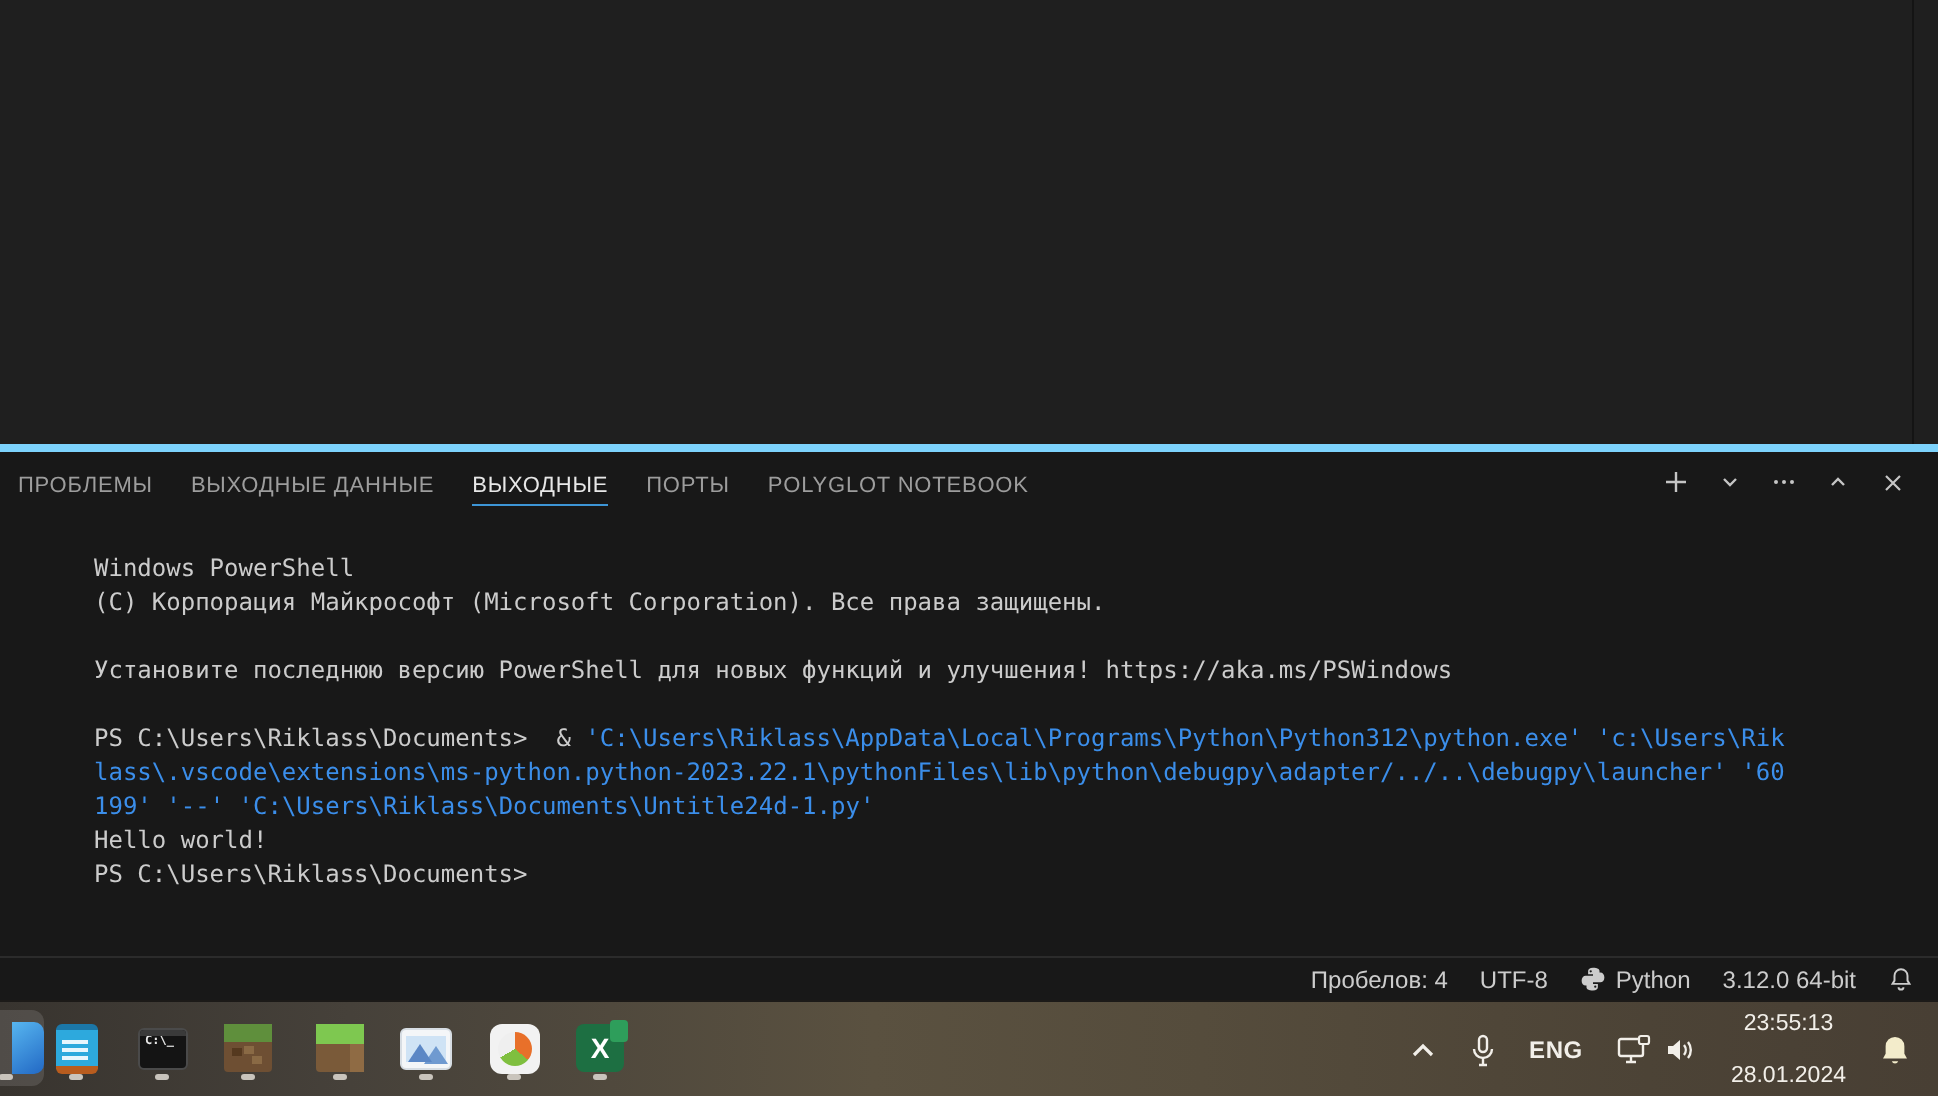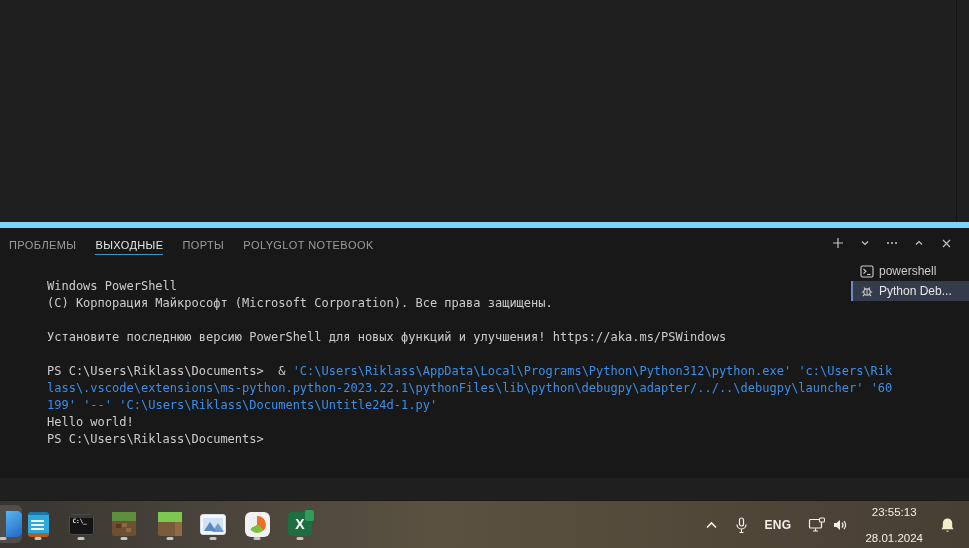--- a/index.html
+++ b/index.html
@@ -7,21 +7,21 @@
   .screen {
     position:relative; width:969px; height:548px; overflow:hidden;
     background:#1f1f1f; font-family:"Liberation Sans", sans-serif;
     -webkit-font-smoothing:antialiased;
   }
   
   .editor-area { position:absolute; left:0; top:0; width:969px; height:222px; background:#1f1f1f; }
   .editor-split-line { position:absolute; left:956px; top:0; width:1px; height:222px; background:#141414; }
 
   
-  .panel { position:absolute; left:0; top:222px; width:969px; height:256px; background:#181818; border-top:6px solid #7dd3fc; }
+  .panel { position:absolute; left:0; top:222px; width:969px; height:256px; background:#181818; border-top:4px solid #7dd3fc; }
   .panel-tabs { position:absolute; left:9px; top:0; height:33px; display:flex; align-items:center; gap:19px; }
   .panel-tab { font-size:11px; letter-spacing:.4px; color:#9d9d9d; cursor:pointer; position:relative; padding:9px 0 8px 0; }
   .panel-tab.active { color:#e7e7e7; }
   .panel-tab.active::after { content:""; position:absolute; left:0; right:0; bottom:4px; height:1px; background:#3d95d6; }
   .panel-actions { position:absolute; right:14px; top:6px; display:flex; align-items:center; gap:9px; color:#c5c5c5; }
   .panel-actions .act { width:18px; height:18px; display:flex; align-items:center; justify-content:center; cursor:pointer; font-size:13px; }
   .panel-actions svg { display:block; }
 
   
   .terminal-output {
@@ -93,20 +93,21 @@
 
 <div class="screen">
 
   <div class="editor-area">
     <div class="editor-split-line"></div>
   </div>
 
   <div class="panel">
     <div class="panel-tabs" id="panel-tabs">
         <div class="panel-tab">ПРОБЛЕМЫ</div>
+        <div class="panel-tab">ВЫХОДНЫЕ ДАННЫЕ</div>
         <div class="panel-tab active">ВЫХОДНЫЕ</div>
         <div class="panel-tab">ПОРТЫ</div>
         <div class="panel-tab">POLYGLOT NOTEBOOK</div>
       </div>
 
     <div class="panel-actions">
       <span class="act">
         <svg width="14" height="14" viewBox="0 0 14 14">
             <path d="M7 2v10M2 7h10" stroke="#c5c5c5" stroke-width="1.2" fill="none"></path>
           </svg>
@@ -130,44 +131,46 @@
       </span>
       <span class="act">
         <svg width="11" height="11" viewBox="0 0 11 11">
             <path d="M2 2l7 7M9 2l-7 7" stroke="#c5c5c5" stroke-width="1.1" fill="none"></path>
           </svg>
       </span>
     </div>
 
     <div class="terminal-output" id="terminal-output"><div><span>Windows PowerShell</span></div><div><span>(C) Корпорация Майкрософт (Microsoft Corporation). Все права защищены.</span></div><div>&nbsp;</div><div><span>Установите последнюю версию PowerShell для новых функций и улучшения! https://aka.ms/PSWindows</span></div><div>&nbsp;</div><div><span>PS C:\Users\Riklass\Documents&gt;  &amp; </span><span class="seg-blue">'C:\Users\Riklass\AppData\Local\Programs\Python\Python312\python.exe'</span><span> </span><span class="seg-blue">'c:\Users\Rik</span></div><div><span class="seg-blue">lass\.vscode\extensions\ms-python.python-2023.22.1\pythonFiles\lib\python\debugpy\adapter/../..\debugpy\launcher'</span><span> </span><span class="seg-blue">'60</span></div><div><span class="seg-blue">199'</span><span> </span><span class="seg-blue">'--'</span><span> </span><span class="seg-blue">'C:\Users\Riklass\Documents\Untitle24d-1.py'</span></div><div><span>Hello world!</span></div><div><span>PS C:\Users\Riklass\Documents&gt;</span></div></div>
 
-    <div class="term-list" id="term-list">
-        <div class="term-row">
-          <span class="sess-icon">
-            <svg width="14" height="13" viewBox="0 0 14 13">
-              <rect x="1" y="1" width="12" height="11" rx="1.5" fill="none" stroke="#cccccc" stroke-width="1.1"></rect>
-              <path d="M3.5 4l2.5 2.3L3.5 8.5" stroke="#cccccc" stroke-width="1.1" fill="none"></path>
-              <path d="M7 9.5h3.5" stroke="#cccccc" stroke-width="1.1"></path>
-            </svg>
-          </span>
-          <span>powershell</span>
-        </div>
-        <div class="term-row selected">
-          <span class="sess-icon">
-            <svg width="14" height="14" viewBox="0 0 14 14">
-              <circle cx="7" cy="8" r="3.2" fill="none" stroke="#cccccc" stroke-width="1.1"></circle>
-              <path d="M5.5 5.5L4 3.5M8.5 5.5L10 3.5M3.8 8H1.8M10.2 8h2M4.5 10.5L3 12M9.5 10.5L11 12" stroke="#cccccc" stroke-width="1.1" fill="none"></path>
-              <path d="M7 5v6" stroke="#cccccc" stroke-width="1"></path>
-            </svg>
-          </span>
-          <span>Python Deb...</span>
-        </div>
-      </div>
-  </div>
-
+  </div>
+
+  <div class="statusbar">
+    <span class="sb-item">
+        <span>Пробелов: 4</span>
+      </span>
+    <span class="sb-item">
+        <span>UTF-8</span>
+      </span>
+    <span class="sb-item">
+      <svg width="13" height="13" viewBox="0 0 16 16" fill="#cccccc">
+        <path d="M8 1C6 1 5 1.8 5 3v2h3v1H3.5C2 6 1 7.3 1 9s1 3 2.5 3H5v-2c0-1.4 1.2-2 2.6-2H10c1.2 0 2-.8 2-2V3c0-1.2-1.3-2-4-2zM6.6 2.6a.7.7 0 110 1.4.7.7 0 010-1.4z"></path>
+        <path d="M8 15c2 0 3-.8 3-2v-2H8v-1h4.5c1.5 0 2.5-1.3 2.5-3s-1-3-2.5-3H11v2c0 1.4-1.2 2-2.6 2H6c-1.2 0-2 .8-2 2v3c0 1.2 1.3 2 4 2zm1.4-1.6a.7.7 0 110-1.4.7.7 0 010 1.4z"></path>
+      </svg>
+      <span>Python</span>
+    </span>
+    <span class="sb-item">
+        <span>3.12.0 64-bit</span>
+      </span>
+    <span class="sb-item">
+      <svg width="13" height="13" viewBox="0 0 16 16">
+        <path d="M8 2a4 4 0 00-4 4v3L2.8 11h10.4L12 9V6a4 4 0 00-4-4z" fill="none" stroke="#cccccc" stroke-width="1.2"></path>
+        <path d="M6.5 13a1.5 1.5 0 003 0" fill="none" stroke="#cccccc" stroke-width="1.2"></path>
+      </svg>
+    </span>
+  </div>
 
   <div class="taskbar">
     <div class="tb-apps">
       <div class="tb-app active-app" style="left:-16px" title="pinned-app-partial">
         <span class="ic ic-partialblue" style="position:absolute;right:0;width:16px"></span>
         <span class="tb-dot" style="left:auto;right:12px"></span>
       </div>
       <div class="tb-app" style="left:19px" title="notepad">
         <span class="ic ic-notepad"></span>
           <span class="tb-dot"></span>

